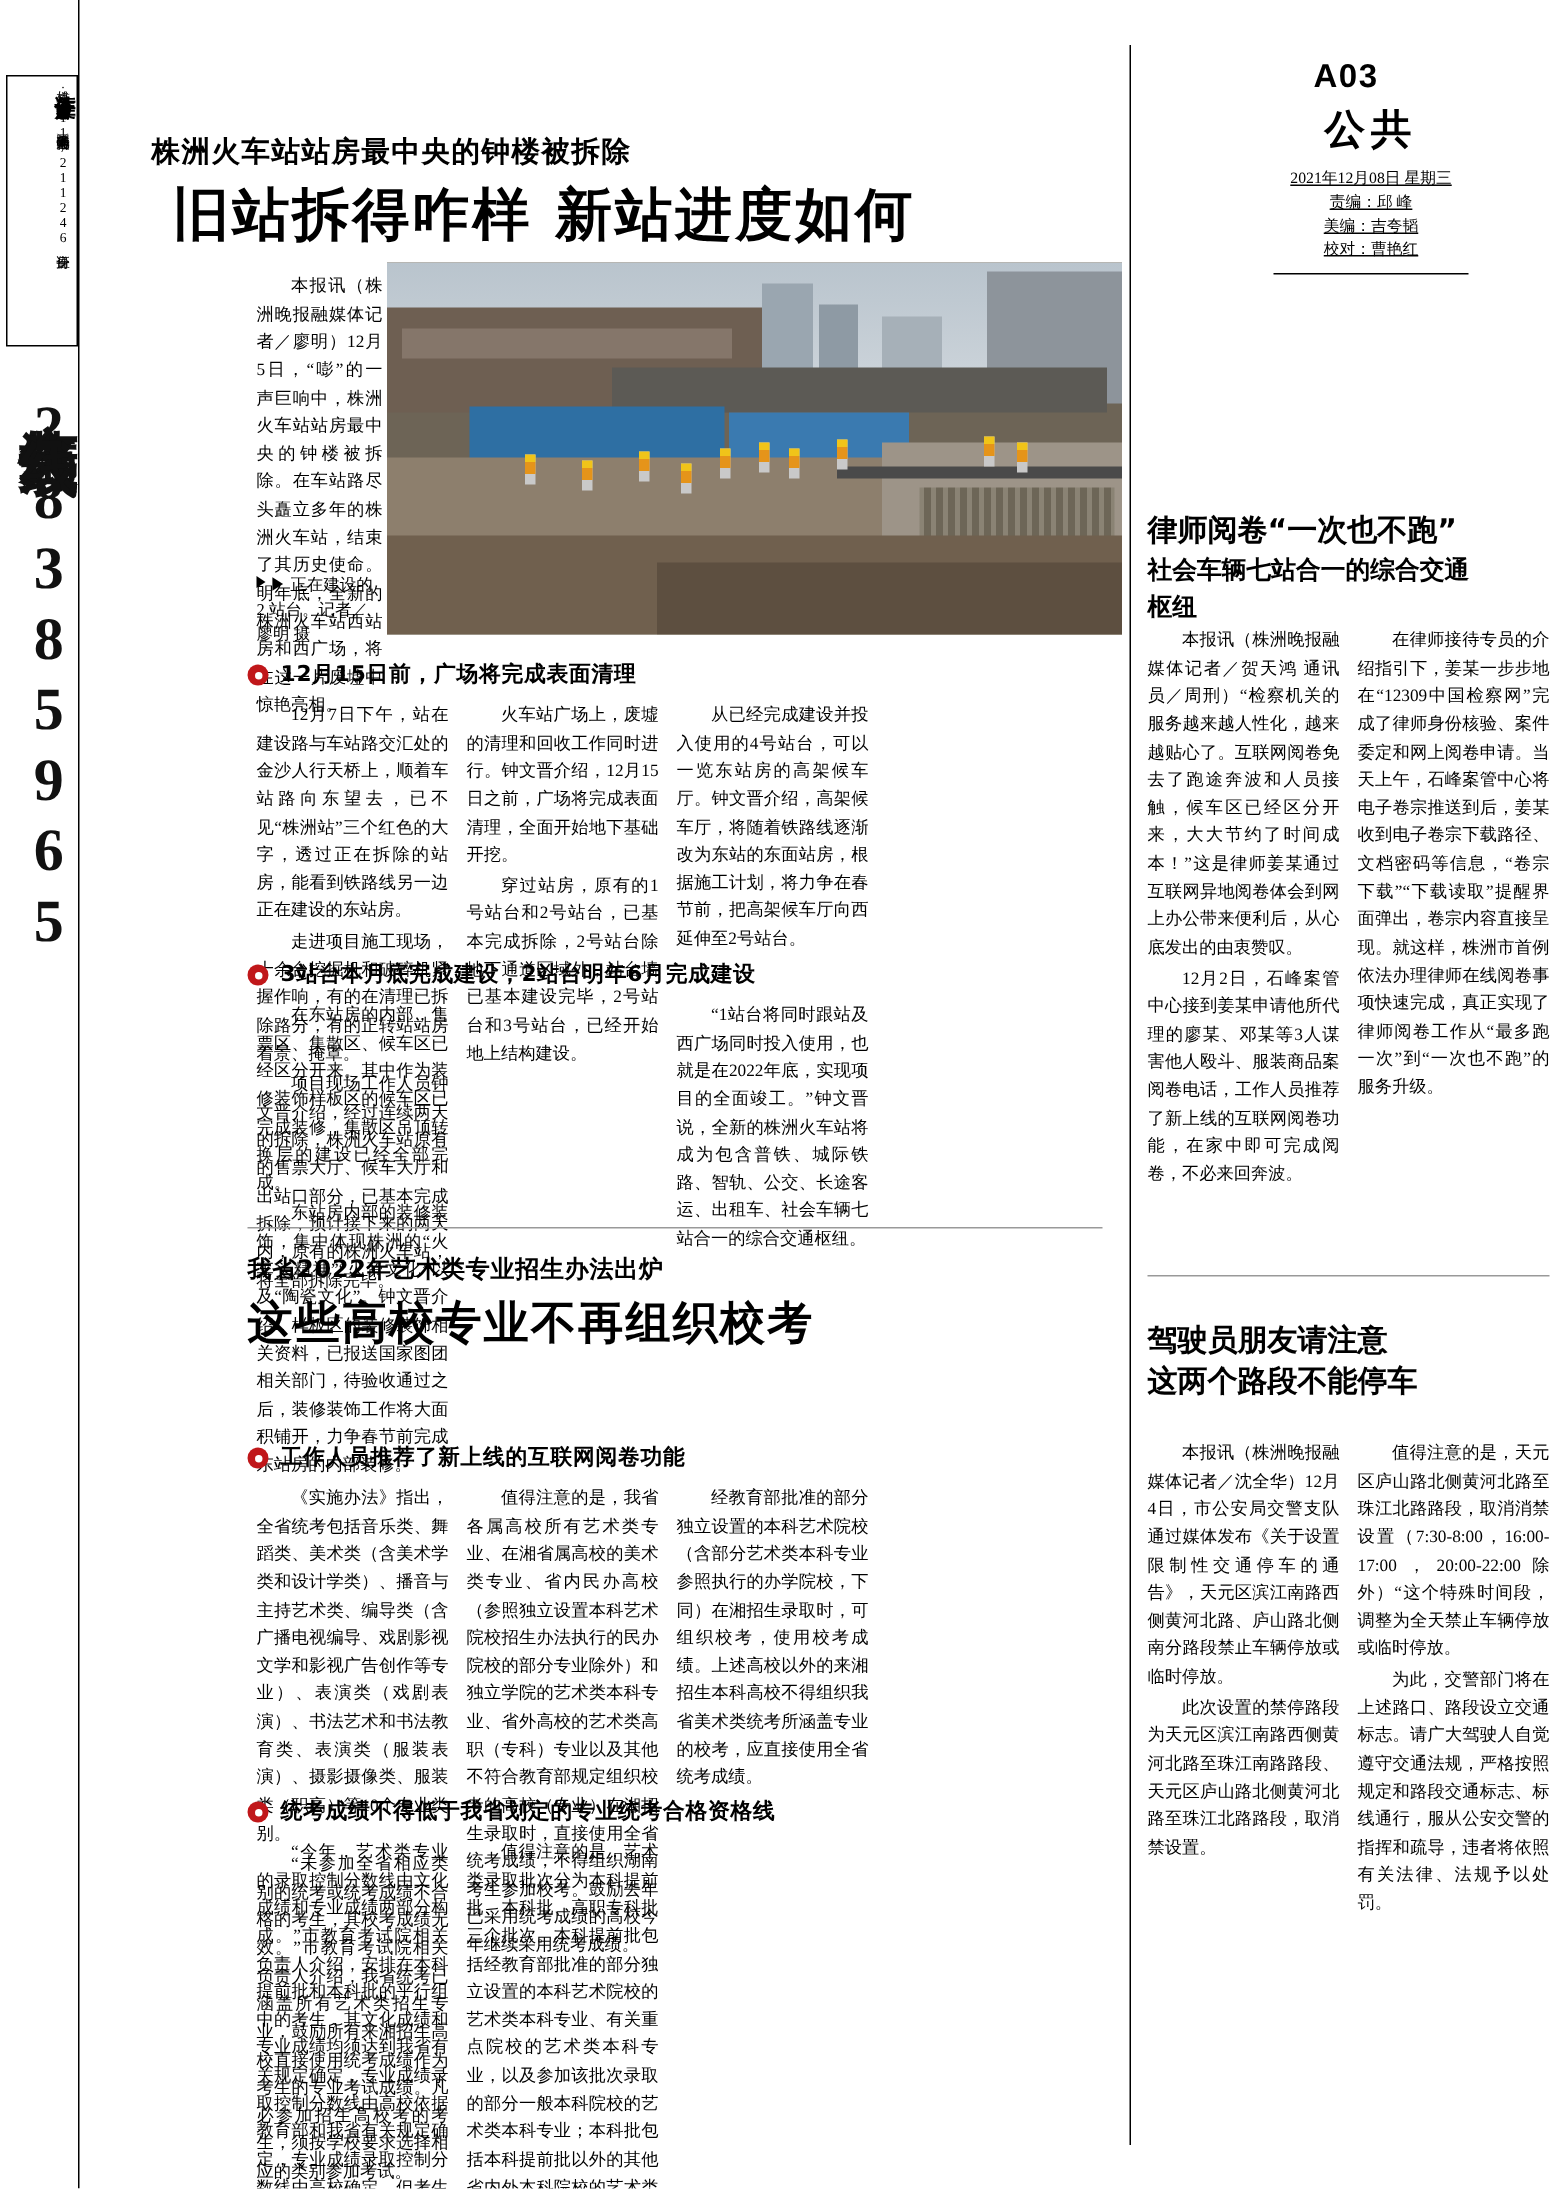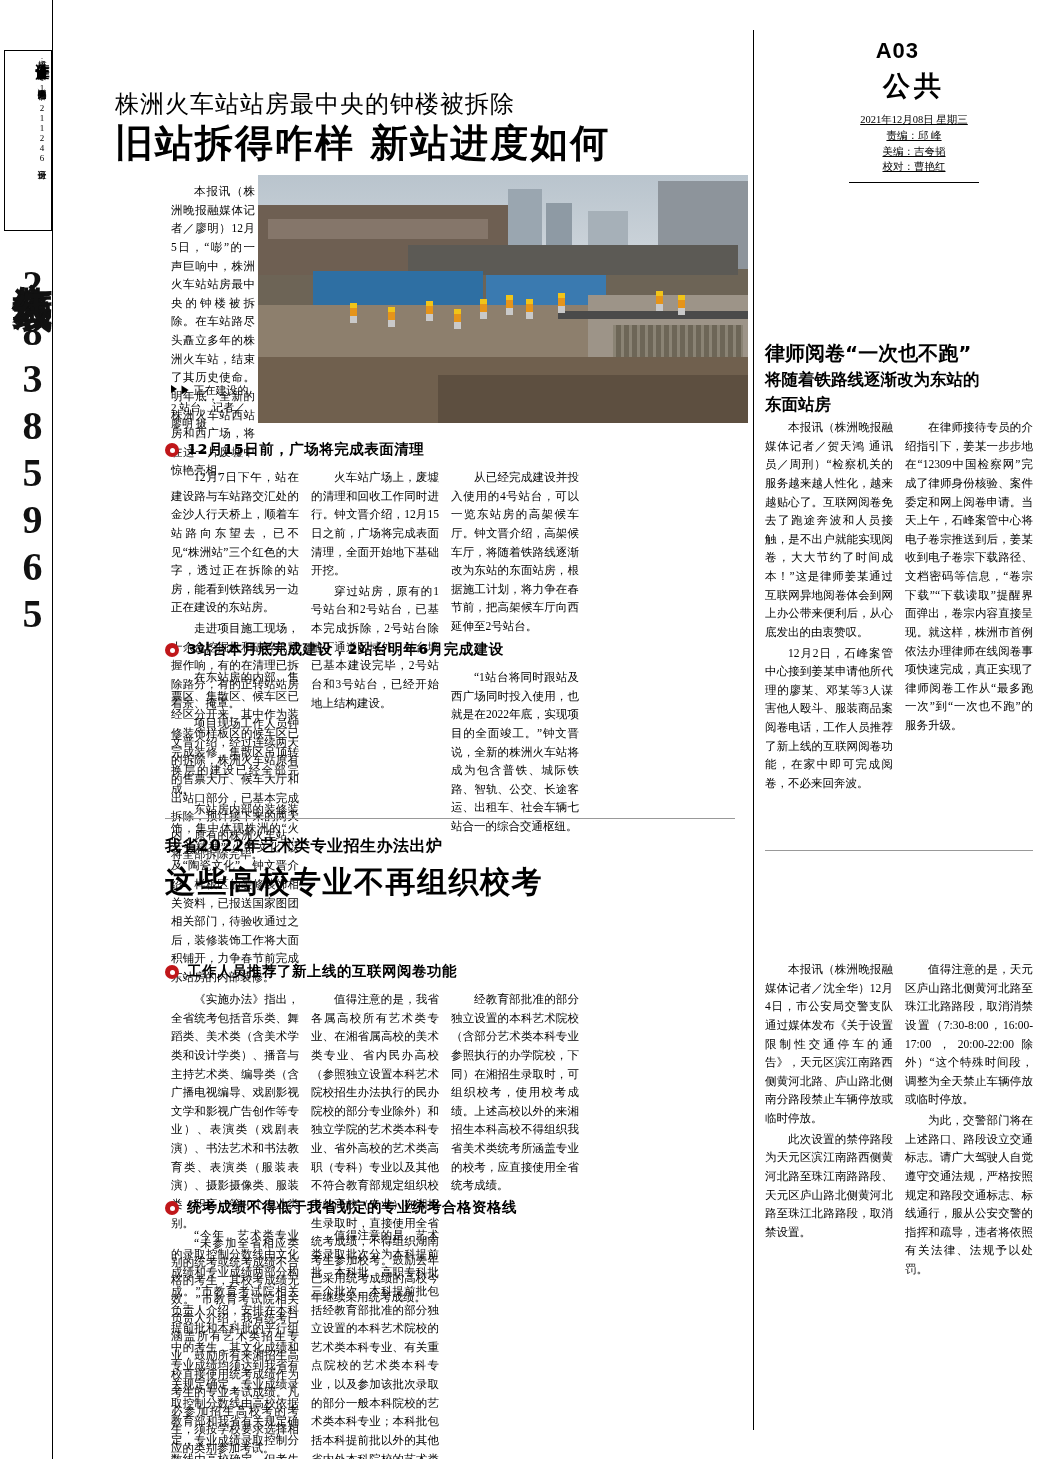--- a/index.html
+++ b/index.html
@@ -63,22 +63,22 @@
   }
   .mh-section{
     margin-top:6px;font-size:27px;font-weight:bold;letter-spacing:4px;
     font-family:Liberation Mono, monospace;
   }
   .mh-date{margin-top:8px;font-size:10.5px;line-height:1.5;text-decoration:underline;}
   .mh-rule{width:130px;height:1px;background:#000;margin:7px auto 0 auto;}
 
   
   .kicker{
-    position:absolute;left:62px;top:88px;width:640px;
-    font-size:24px;font-weight:normal;letter-spacing:1px;
+    position:absolute;left:48px;top:88px;width:640px;
+    font-size:19px;font-weight:bold;letter-spacing:1px;
     font-family:"DejaVu Sans", sans-serif;
   }
   .headline{
     position:absolute;left:62px;top:118px;width:700px;
     font-size:38px;font-weight:bold;letter-spacing:2px;
     font-family:"DejaVu Sans", sans-serif;
   }
 
   
   .photo{
@@ -304,32 +304,34 @@
       <p>“今年，艺术类专业的录取控制分数线由文化成绩和专业成绩两部分构成。”市教育考试院相关负责人介绍，安排在本科提前批和本科批的平行组中的考生，其文化成绩和专业成绩均须达到我省有关规定确定，专业成绩录取控制分数线由高校依据教育部和我省有关规定确定，专业成绩录取控制分数线由高校确定，但考生统考成绩不得低于我省划定的专业统考合格资格线。安排在本科提前批和本科批的平行组中的考生，其文化成绩录取控制分数线以普通类本科文化成绩录取控制分数线为基准，分别划、历史科目组合。</p>
     </div>
     <div class="bodycol" style="left:258px;top:1226px;width:128px;">
       <p>值得注意的是，艺术类录取批次分为本科提前批、本科批、高职专科批三个批次。本科提前批包括经教育部批准的部分独立设置的本科艺术院校的艺术类本科专业、有关重点院校的艺术类本科专业，以及参加该批次录取的部分一般本科院校的艺术类本科专业；本科批包括本科提前批以外的其他省内外本科院校的艺术类本科专业；高职专科批包括所有专科招生院校的艺术类专科专业。</p>
     </div>
 
     <div class="rail">
       <div class="vrule"></div>
 
       <div class="rail-h1">律师阅卷“一次也不跑”</div>
-      <div class="rail-h1sub">将随着铁路线逐渐改为东站的东面站房</div>
+      <div class="rail-h1sub">社会车辆七站合一的综合交通枢纽</div>
 
       <div class="rail-body" style="left:12px;top:418px;width:128px;">
-        <p>本报讯（株洲晚报融媒体记者／贺天鸿 通讯员／周刑）“检察机关的服务越来越人性化，越来越贴心了。互联网阅卷免去了跑途奔波和人员接触，是不出户就能实现阅卷，大大节约了时间成本！”这是律师姜某通过互联网异地阅卷体会到网上办公带来便利后，从心底发出的由衷赞叹。</p>
+        <p>本报讯（株洲晚报融媒体记者／贺天鸿 通讯员／周刑）“检察机关的服务越来越人性化，越来越贴心了。互联网阅卷免去了跑途奔波和人员接触，候车区已经区分开来，大大节约了时间成本！”这是律师姜某通过互联网异地阅卷体会到网上办公带来便利后，从心底发出的由衷赞叹。</p>
         <p>12月2日，石峰案管中心接到姜某申请他所代理的廖某、邓某等3人谋害他人殴斗、服装商品案阅卷电话，工作人员推荐了新上线的互联网阅卷功能，在家中即可完成阅卷，不必来回奔波。</p>
       </div>
       <div class="rail-body" style="left:152px;top:418px;width:128px;">
         <p>在律师接待专员的介绍指引下，姜某一步步地在“12309中国检察网”完成了律师身份核验、案件委定和网上阅卷申请。当天上午，石峰案管中心将电子卷宗推送到后，姜某收到电子卷宗下载路径、文档密码等信息，“卷宗下载”“下载读取”提醒界面弹出，卷宗内容直接呈现。就这样，株洲市首例依法办理律师在线阅卷事项快速完成，真正实现了律师阅卷工作从“最多跑一次”到“一次也不跑”的服务升级。</p>
       </div>
 
       <div class="hr-thin" style="left:12px;top:850px;width:268px;"></div>
 
+      <div class="rail-h2" style="white-space:pre-line;">驾驶员朋友请注意
+这两个路段不能停车</div>
 
       <div class="rail-body" style="left:12px;top:960px;width:128px;">
         <p>本报讯（株洲晚报融媒体记者／沈全华）12月4日，市公安局交警支队通过媒体发布《关于设置限制性交通停车的通告》，天元区滨江南路西侧黄河北路、庐山路北侧南分路段禁止车辆停放或临时停放。</p>
         <p>此次设置的禁停路段为天元区滨江南路西侧黄河北路至珠江南路路段、天元区庐山路北侧黄河北路至珠江北路路段，取消禁设置。</p>
       </div>
       <div class="rail-body" style="left:152px;top:960px;width:128px;">
         <p>值得注意的是，天元区庐山路北侧黄河北路至珠江北路路段，取消消禁设置（7:30-8:00，16:00-17:00，20:00-22:00除外）“这个特殊时间段，调整为全天禁止车辆停放或临时停放。</p>
         <p>为此，交警部门将在上述路口、路段设立交通标志。请广大驾驶人自觉遵守交通法规，严格按照规定和路段交通标志、标线通行，服从公安交警的指挥和疏导，违者将依照有关法律、法规予以处罚。</p>
       </div>
     </div>

